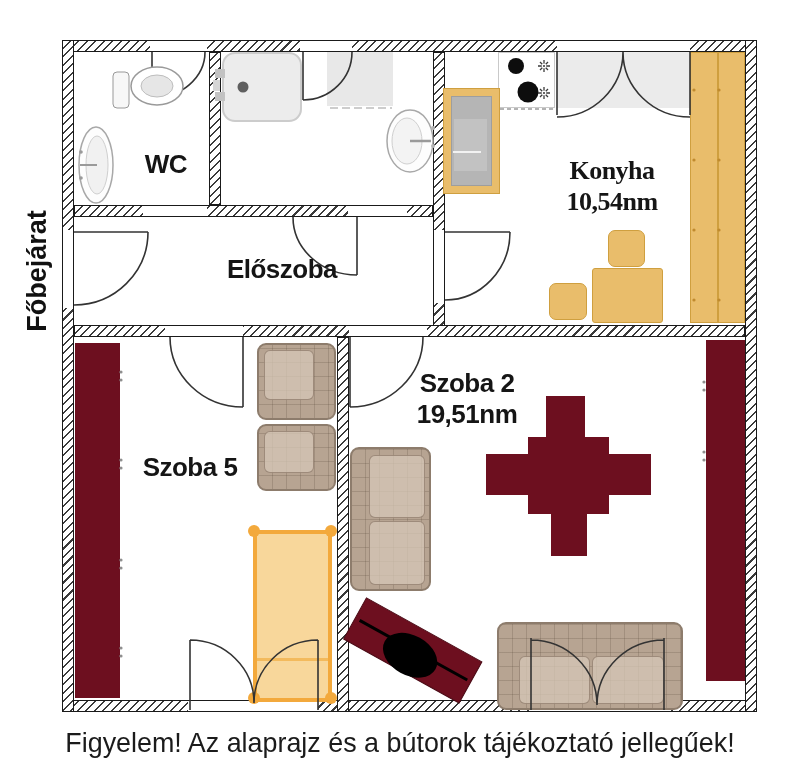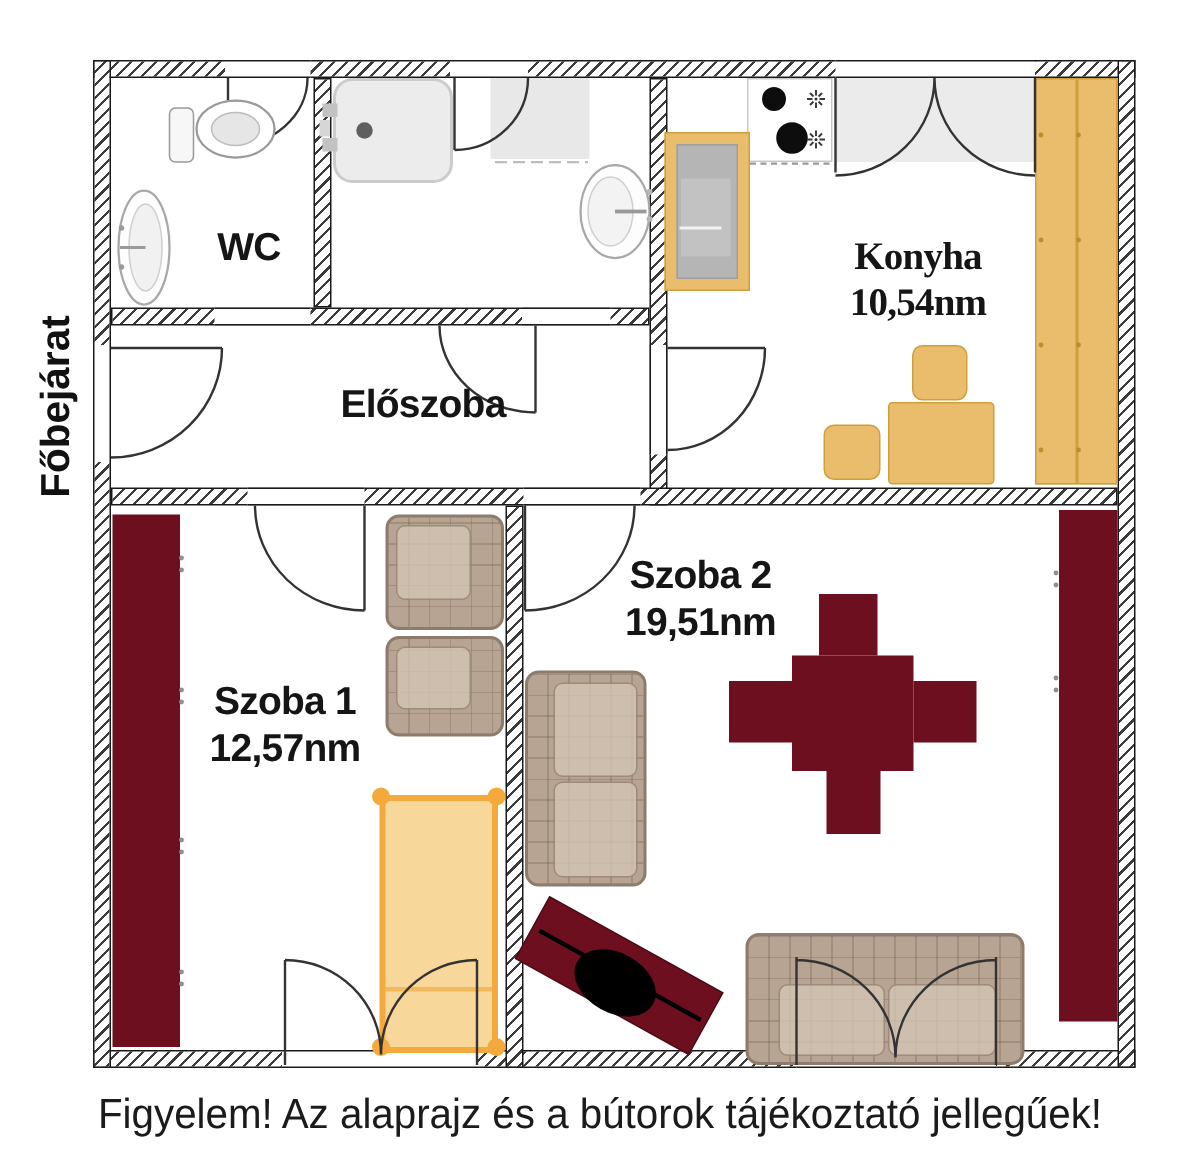--- a/index.html
+++ b/index.html
@@ -204,22 +204,21 @@
   <div class="roomlabel" style="left:230px;top:134px;width:160px;">
   </div>
   <div class="roomlabel" style="left:192px;top:254px;width:180px;">
     <div>Előszoba</div>
   </div>
   <div class="roomlabel" style="left:522px;top:156px;width:180px;font-family:Liberation Serif, serif;">
     <div>Konyha</div>
     <div>10,54nm</div>
   </div>
   <div class="roomlabel" style="left:110px;top:452px;width:160px;">
-    <div>Szoba 1</div>
-    <div>12,57nm</div>
+    <div>Szoba 5</div>
   </div>
   <div class="roomlabel" style="left:387px;top:368px;width:160px;">
     <div>Szoba 2</div>
     <div>19,51nm</div>
   </div>
 
   <div class="caption">Figyelem! Az alaprajz és a bútorok tájékoztató jellegűek!</div>
 </div>
 
 </body></html>

